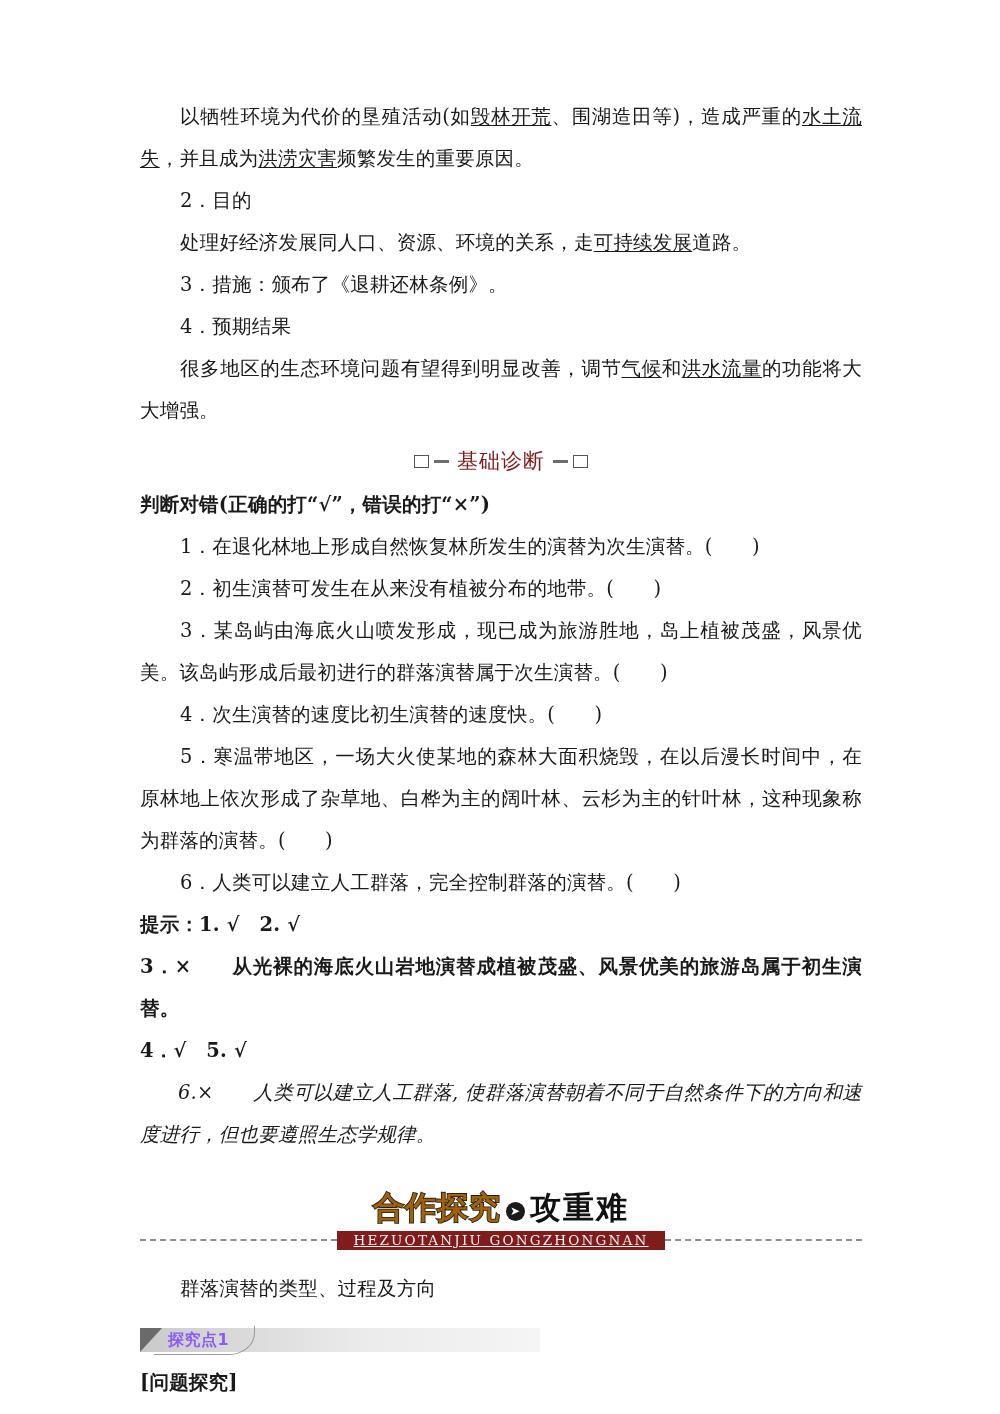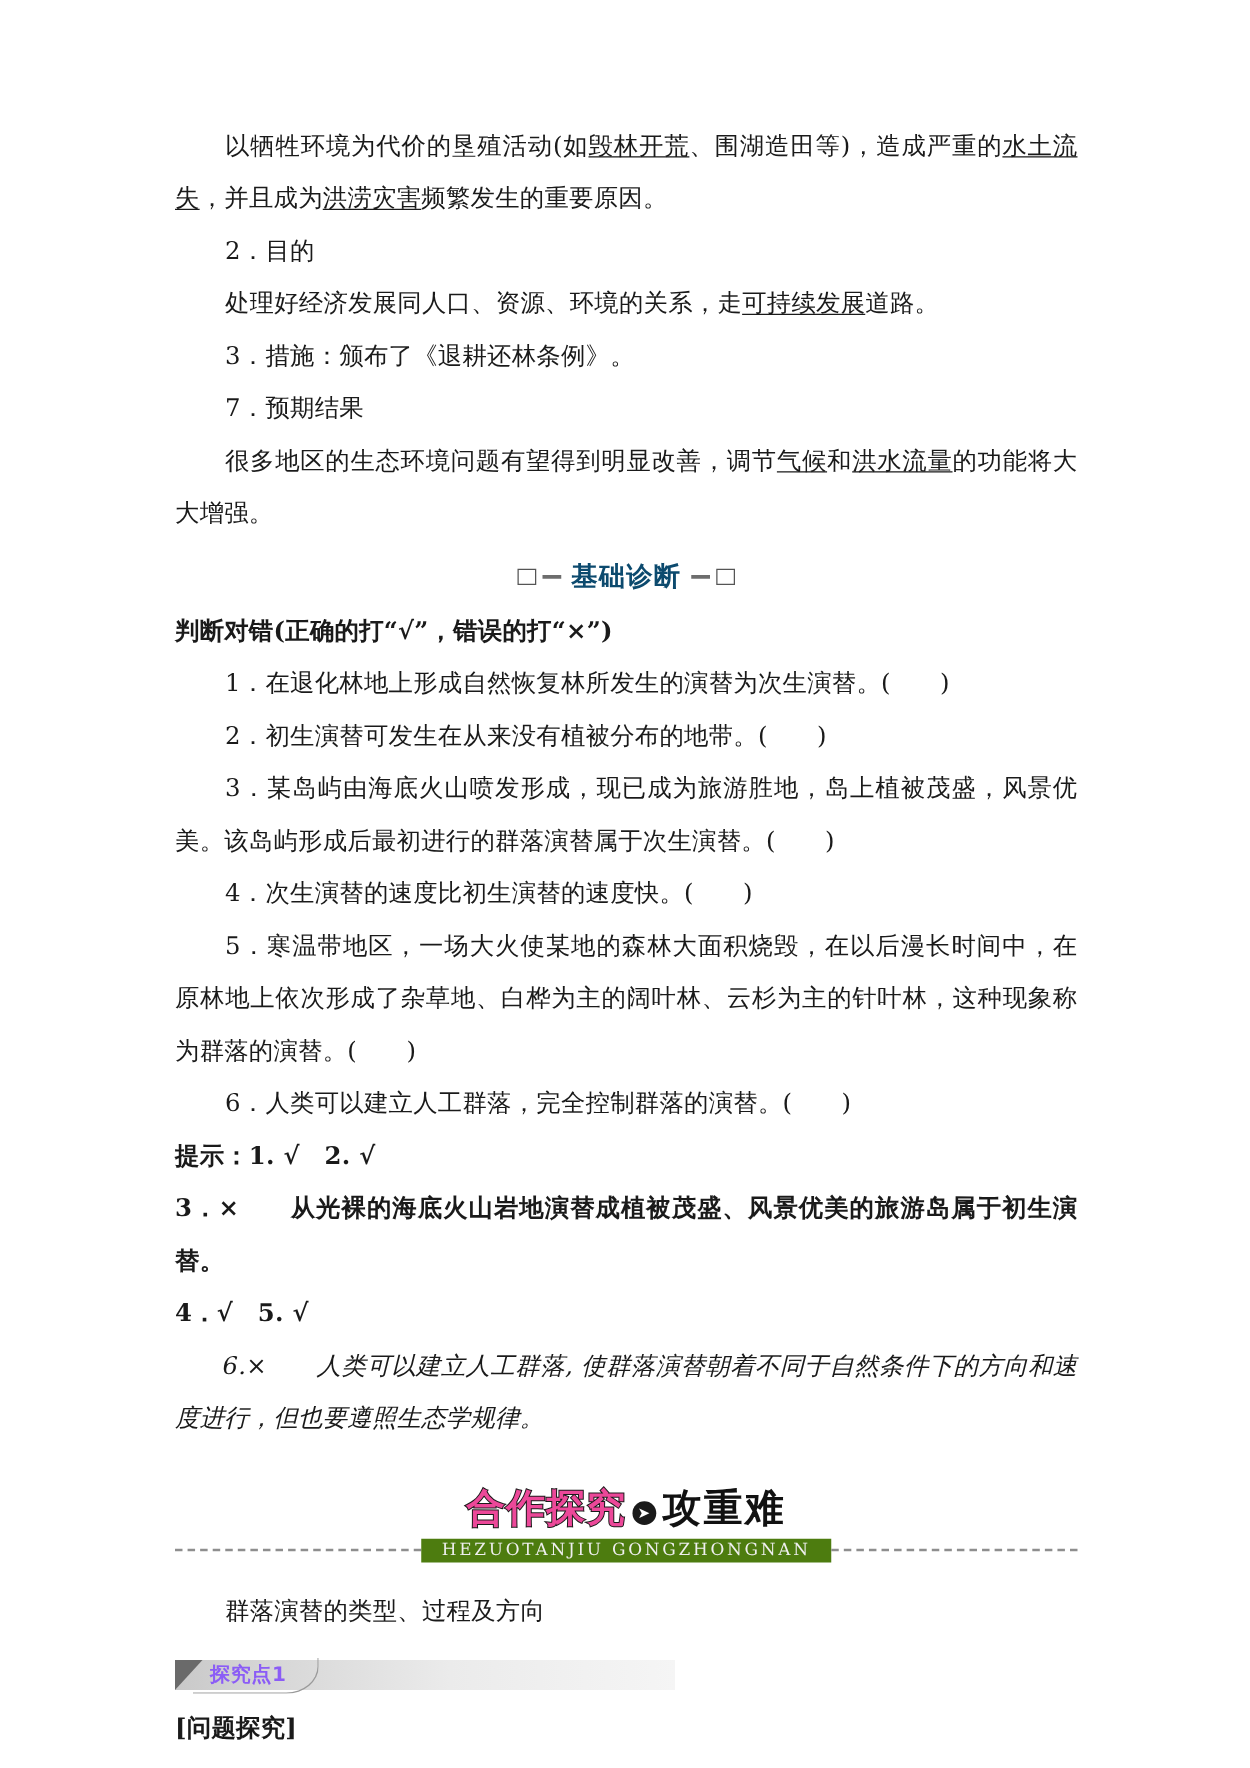--- a/index.html
+++ b/index.html
@@ -70,24 +70,24 @@
     border: 1.6px solid #555;
     background: transparent;
   }
   .diag-dash {
     width: 15px;
     height: 3px;
     background: #6d6d6d;
   }
   .diag-text {
     font-family: "DejaVu Sans", "Liberation Sans", sans-serif;
-    font-weight: bold;
+    font-weight: normal;
     font-size: 21px;
     letter-spacing: 1px;
-    color: #0c4a6e;
+    color: #7f1d1d;
     padding: 0 3px;
     position: relative;
   }
   .diag-text::after {
     content: "";
     position: absolute;
     left: -2px;
     right: -2px;
     bottom: 1px;
     height: 9px;
@@ -105,21 +105,21 @@
   .bb-title {
     text-align: center;
     font-family: "DejaVu Sans", "Liberation Sans", sans-serif;
     font-size: 31px;
     font-weight: bold;
     line-height: 42px;
     letter-spacing: 1px;
     white-space: nowrap;
   }
   .bb-outline {
-    color: #ec4899;
+    color: #a16207;
     -webkit-text-stroke: 1.6px #1a1a1a;
     paint-order: stroke fill;
   }
   .bb-solid {
     color: #111111;
     letter-spacing: 2px;
     text-align: right;
   }
   .bb-arrow {
     display: inline-block;
@@ -144,28 +144,29 @@
     align-items: center;
     height: 20px;
   }
   .bb-dash-left, .bb-dash-right {
     flex: 1 1 auto;
     height: 0;
     border-top: 2px dashed #8e8e8e;
   }
   .bb-pinyin {
     flex: 0 0 auto;
-    background: #4d7c0f;
+    background: #7f1d1d;
     color: #efefef;
     font-family: "DejaVu Serif", "Liberation Serif", serif;
     font-size: 13.5px;
     letter-spacing: 2.2px;
     padding: 2px 16px 3px 16px;
     white-space: nowrap;
     line-height: 14px;
+    text-decoration: underline;
   }
 
   
   .tan-row {
     position: relative;
     height: 30px;
     margin-top: 14px;
     margin-bottom: 8px;
     width: 400px;
   }
@@ -217,21 +218,21 @@
 <div class="page">
   <div class="content">
 
     <p class="para indent"><span>以牺牲环境为代价的垦殖活动(如</span><span class="u">毁林开荒</span><span>、围湖造田等)，造成严重的</span><span class="u">水土流失</span><span>，并且成为</span><span class="u">洪涝灾害</span><span>频繁发生的重要原因。</span></p>
 
     <p class="para indent">2．目的</p>
     <p class="para indent"><span>处理好经济发展同人口、资源、环境的关系，走</span><span class="u">可持续发展</span><span>道路。</span></p>
 
     <p class="para indent">3．措施：颁布了《退耕还林条例》。</p>
 
-    <p class="para indent">7．预期结果</p>
+    <p class="para indent">4．预期结果</p>
     <p class="para indent"><span>很多地区的生态环境问题有望得到明显改善，调节</span><span class="u">气候</span><span>和</span><span class="u">洪水流量</span><span>的功能将大大增强。</span></p>
 
     <div class="diag-banner">
       <div class="diag-wrap">
         <span class="diag-box"></span>
         <span class="diag-dash"></span>
         <span class="diag-text">基础诊断</span>
         <span class="diag-dash"></span>
         <span class="diag-box"></span>
       </div>

